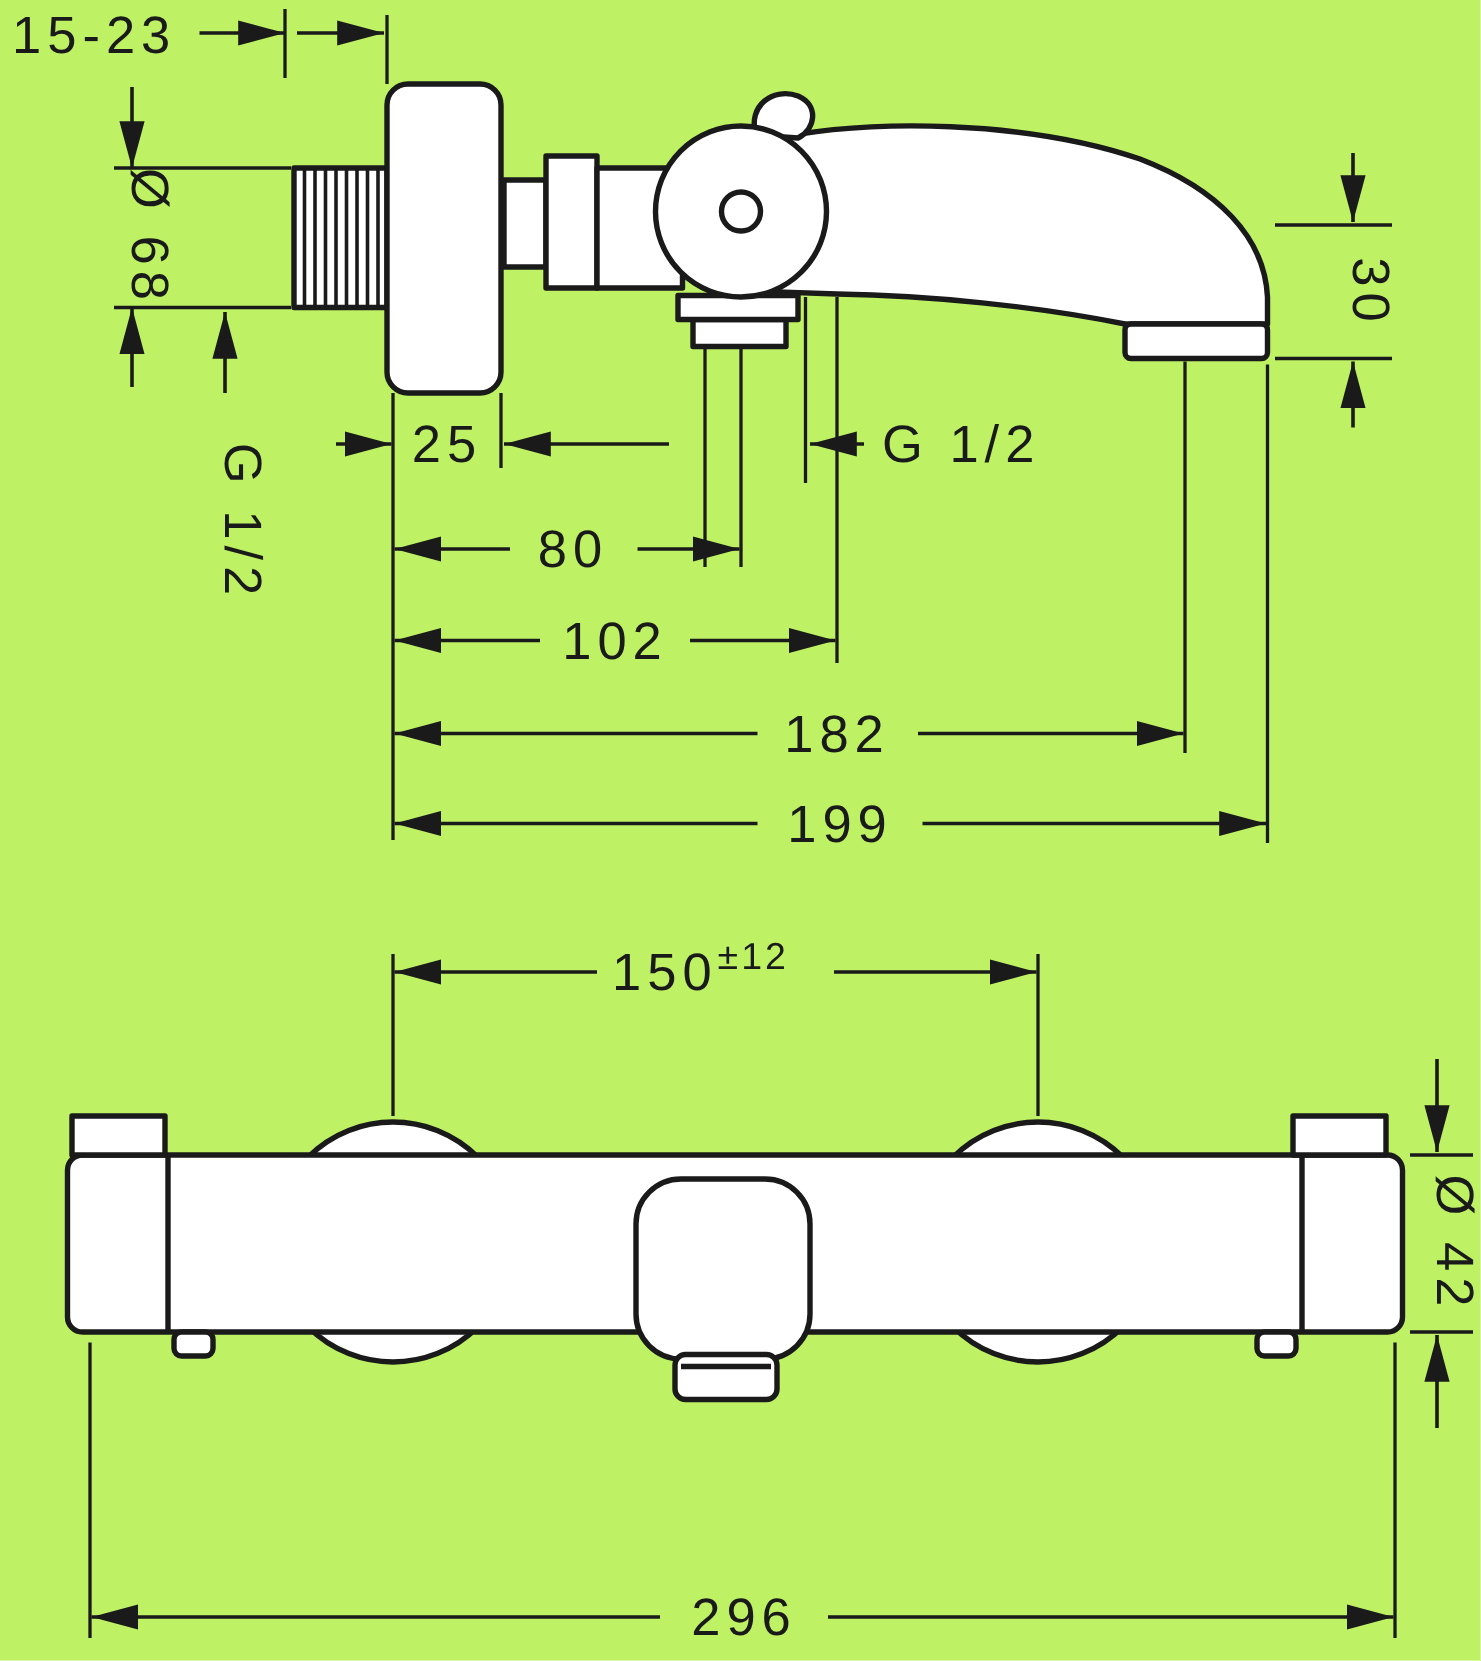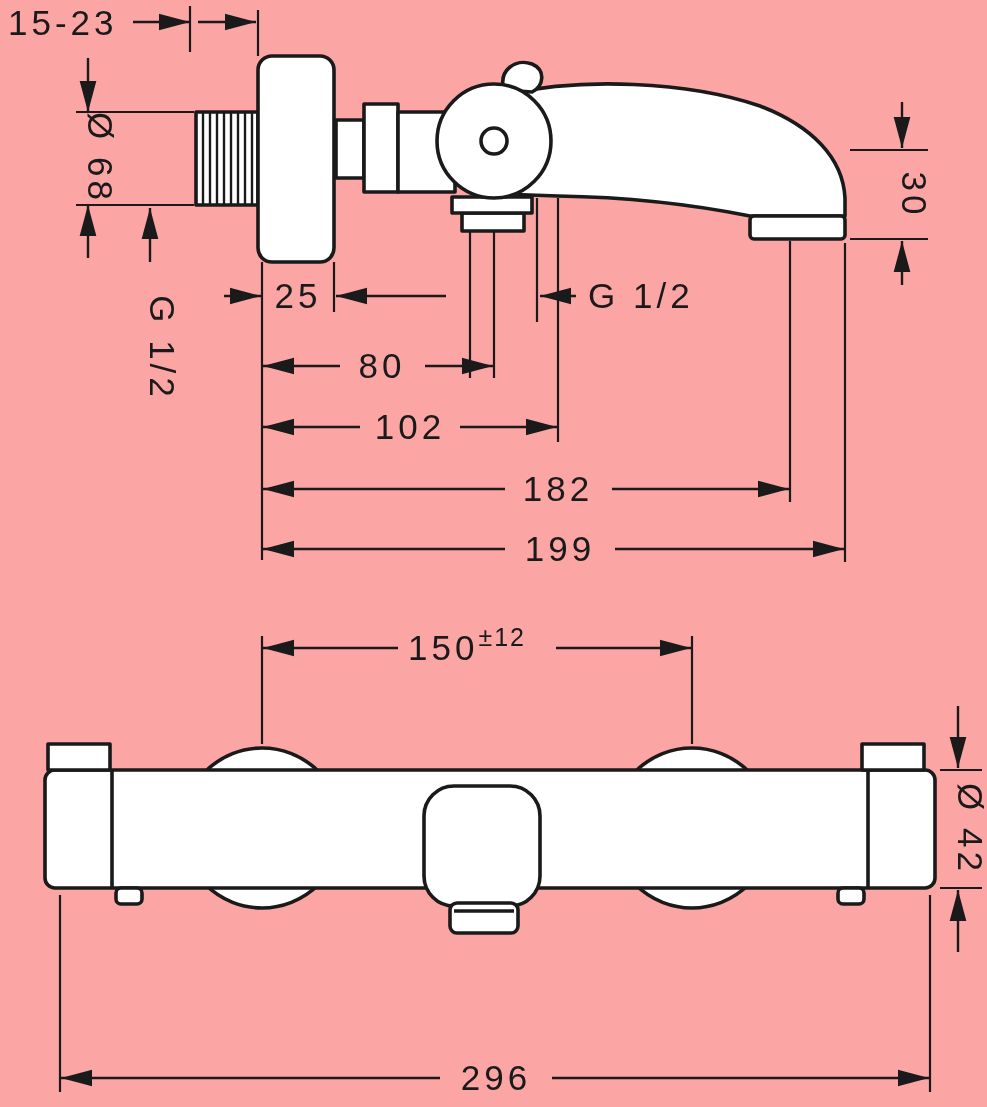--- a/index.html
+++ b/index.html
@@ -1,16 +1,16 @@
 <!DOCTYPE html>
 <html><head>
 <meta charset="utf-8">
 <style>
   html,body{margin:0;padding:0;background:#ffffff;}
-  .page{width:987px;height:1107px;background:#fca5a5;}
+  .page{width:987px;height:1107px;background:#bef264;}
   svg{display:block;}
   .obj{fill:#ffffff;stroke:#1a1a1a;stroke-width:3.6;stroke-linejoin:round;}
   .objline{fill:none;stroke:#1a1a1a;stroke-width:3.6;stroke-linejoin:round;}
   .hatch{fill:none;stroke:#1a1a1a;stroke-width:2.4;}
   .dim{fill:none;stroke:#1a1a1a;stroke-width:2.4;}
   .ext{fill:none;stroke:#1a1a1a;stroke-width:2.2;}
   text{fill:#1a1a1a;font-family:"Liberation Sans",sans-serif;font-size:35px;letter-spacing:4px;}
   .sup{font-size:25px;letter-spacing:2px;}
 </style>
 </head>

